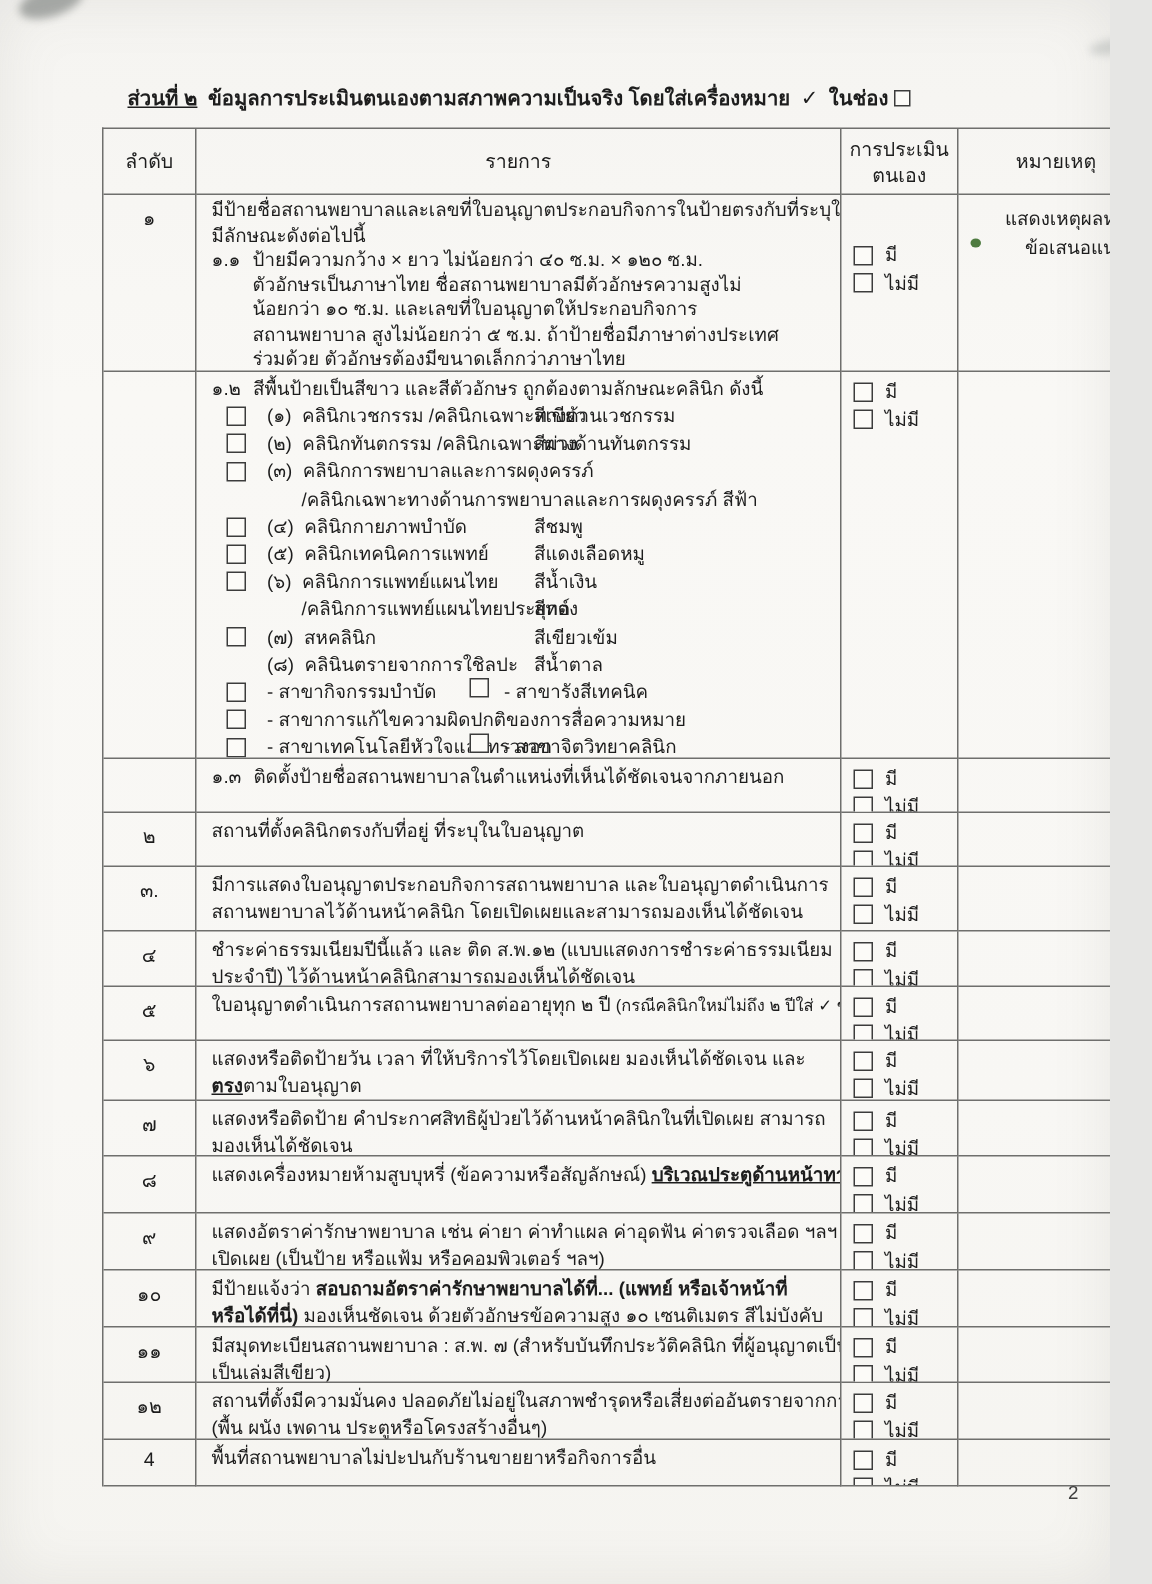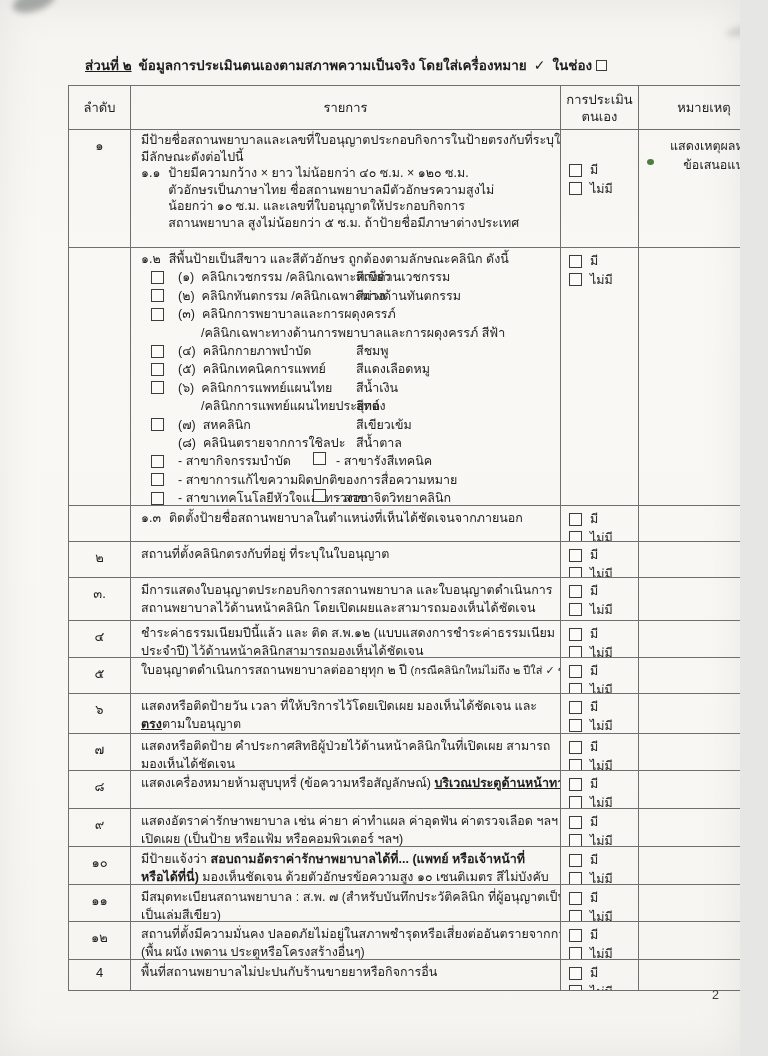--- a/index.html
+++ b/index.html
@@ -74,20 +74,21 @@
     <div class="c item item1">
       <div>มีป้ายชื่อสถานพยาบาลและเลขที่ใบอนุญาตประกอบกิจการในป้ายตรงกับที่ระบุในใบอนุญาต</div>
       <div>มีลักษณะดังต่อไปนี้</div>
       <div class="sub">
         <span class="s11num">๑.๑</span>
         <div>
           <div>ป้ายมีความกว้าง × ยาว  ไม่น้อยกว่า ๔๐ ซ.ม. × ๑๒๐ ซ.ม.</div>
           <div>ตัวอักษรเป็นภาษาไทย ชื่อสถานพยาบาลมีตัวอักษรความสูงไม่</div>
           <div>น้อยกว่า ๑๐ ซ.ม.  และเลขที่ใบอนุญาตให้ประกอบกิจการ</div>
           <div>สถานพยาบาล  สูงไม่น้อยกว่า  ๕  ซ.ม. ถ้าป้ายชื่อมีภาษาต่างประเทศ</div>
+          <div>ร่วมด้วย  ตัวอักษรต้องมีขนาดเล็กกว่าภาษาไทย</div>
         </div>
       </div>
     </div>
     <div class="c as pt30">
       <div class="opt">
           <span class="cb"></span>
           <span>มี</span>
         </div>
       <div class="opt">
           <span class="cb"></span>

